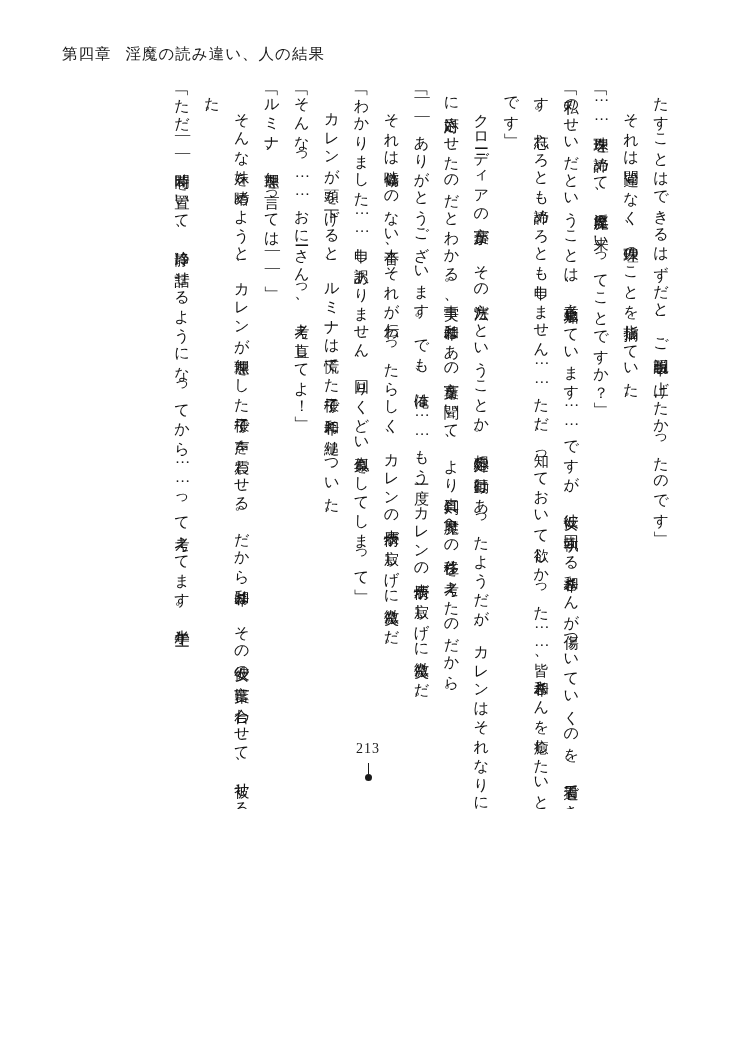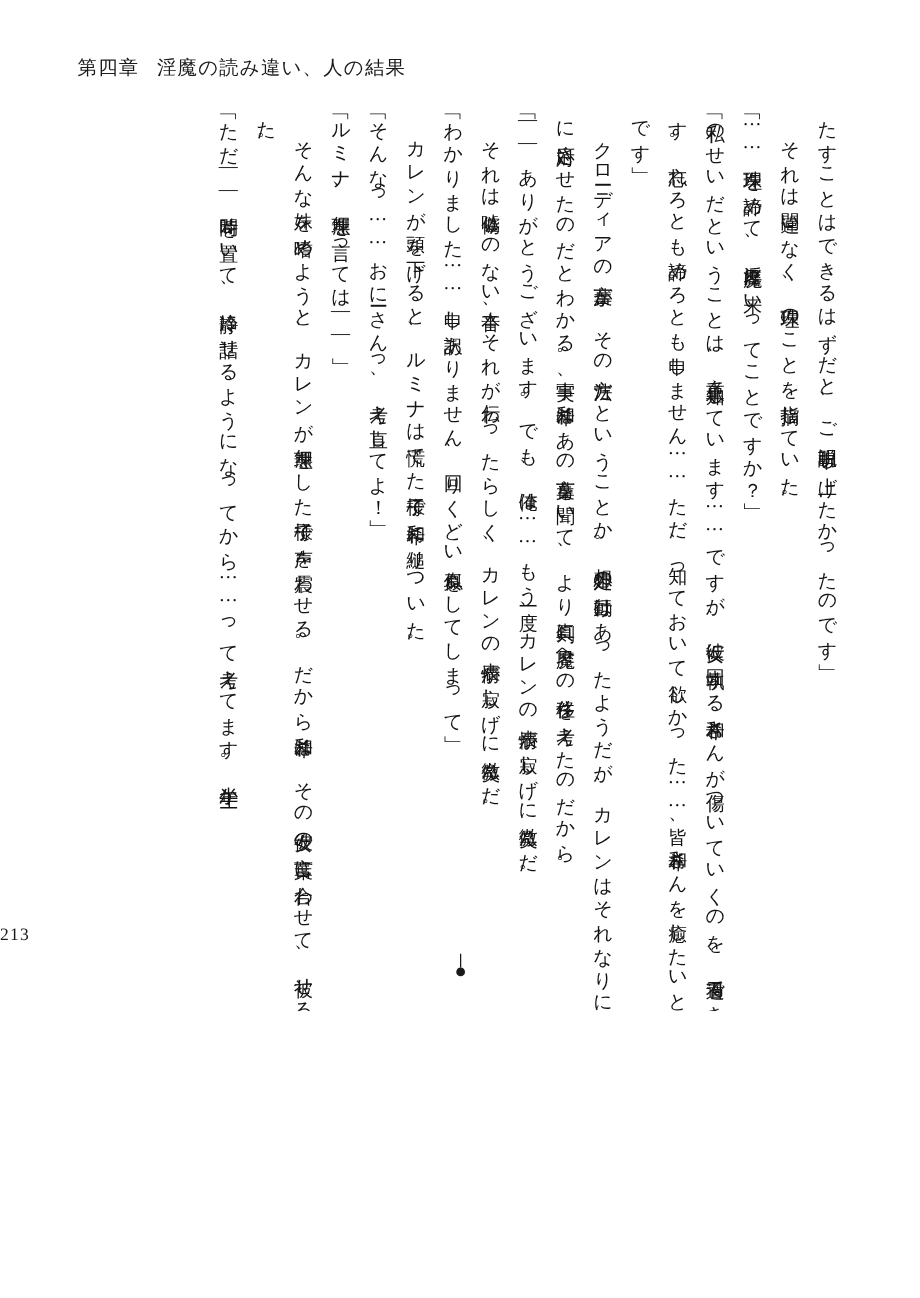--- a/index.html
+++ b/index.html
@@ -53,21 +53,21 @@
     margin: 0;
     text-indent: 0;
   }
 
   
   #page-number {
     position: absolute;
     left: 0;
     right: 0;
     bottom: 52px;
-    text-align: left;
+    text-align: center;
     font-size: 14px;
     color: #1a1a1a;
     letter-spacing: 1px;
   }
   
   #printer-mark {
     position: absolute;
     left: 50%;
     bottom: 28px;
     width: 7px;

